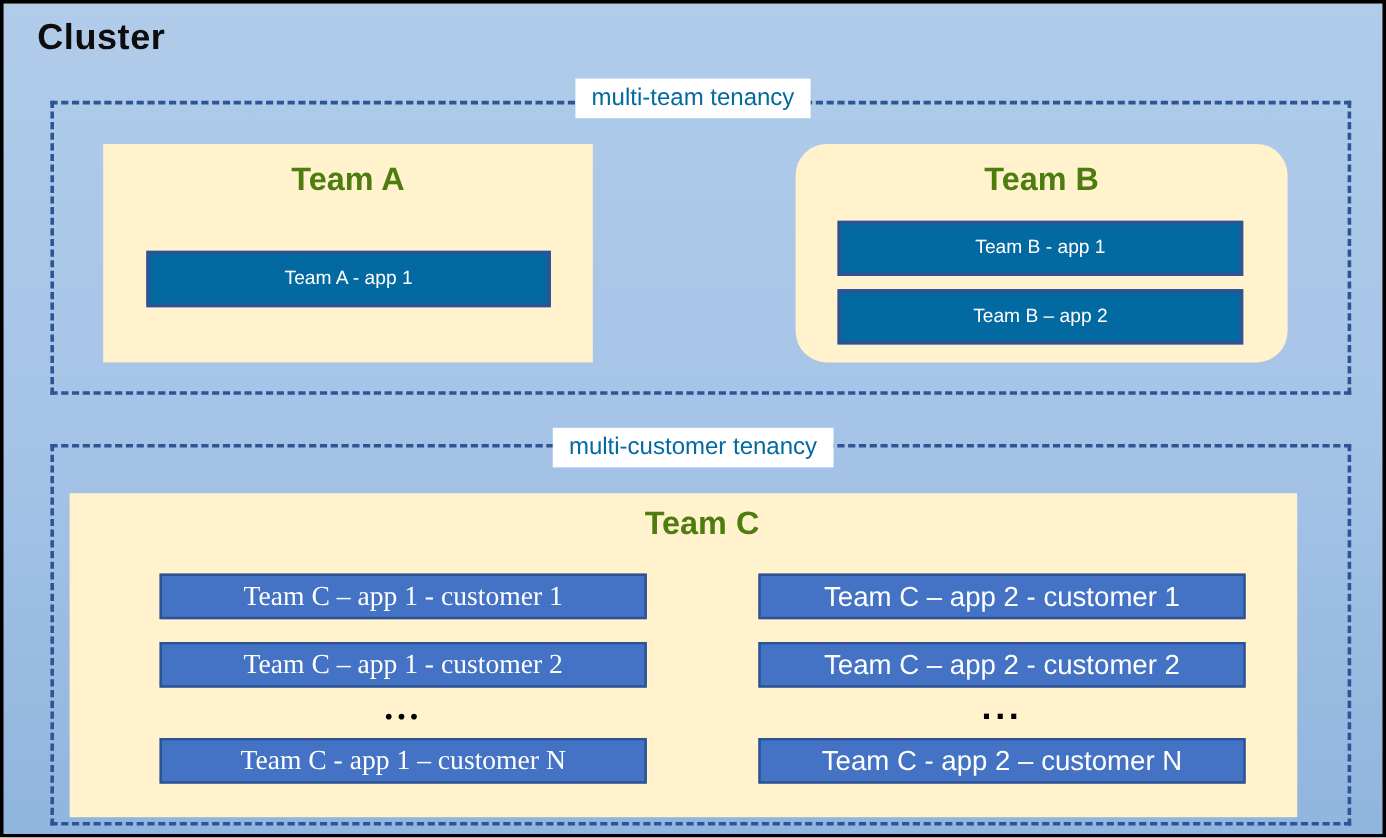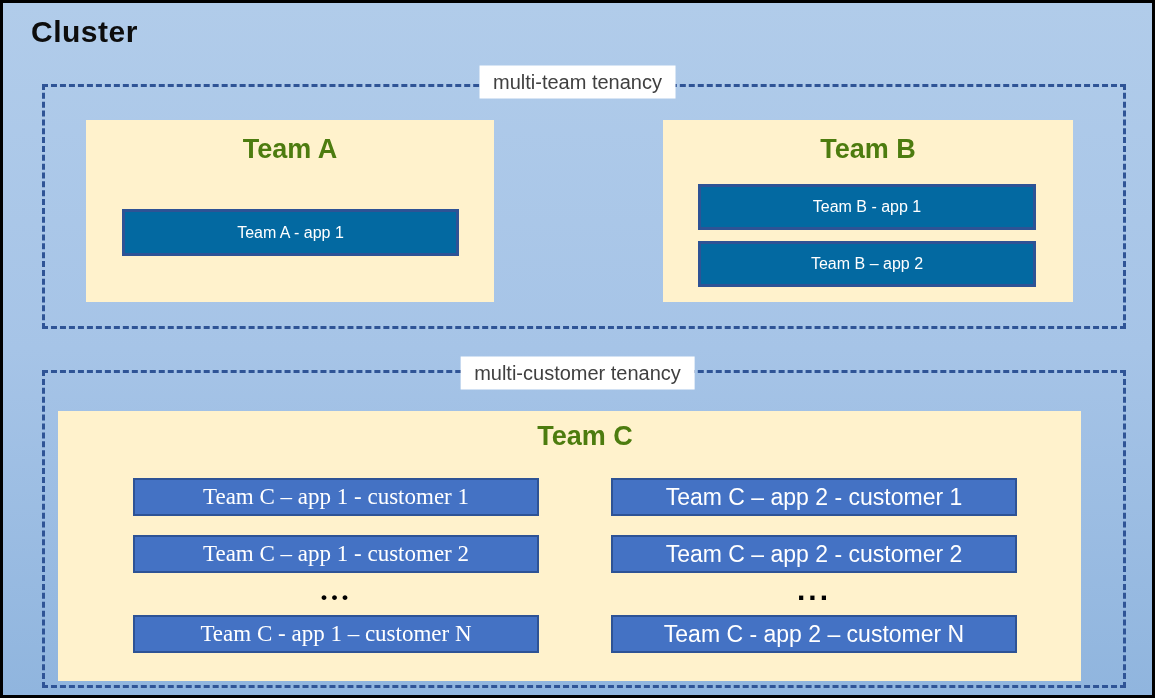--- a/index.html
+++ b/index.html
@@ -28,32 +28,32 @@
   }
   .tenancy-box.t1 { left: 39px; top: 81px;  width: 1084px; height: 245px; }
   .tenancy-box.t2 { left: 39px; top: 367px; width: 1084px; height: 318px; }
   .tenancy-label {
     position: absolute;
     left: 50%;
     transform: translate(-50%, -50%);
     background: #ffffff;
     padding: 5px 14px;
     font-size: 20px;
-    color: #404040;
+    color: #0369a1;
     white-space: nowrap;
     z-index: 2;
   }
   .tenancy-label.l1 { top: 79px; }
   .tenancy-label.l2 { top: 370px; }
   .team-box {
     position: absolute;
     background: #FFF2CC;
   }
   .team-box.ta { left: 83px;  top: 117px; width: 408px;  height: 182px; }
-  .team-box.tb { left: 660px; top: 117px; width: 410px;  height: 182px; }
+  .team-box.tb { left: 660px; top: 117px; width: 410px;  height: 182px; border-radius: 26px; }
   .team-box.tc { left: 55px;  top: 408px; width: 1023px; height: 270px; }
   .team-title {
     position: absolute;
     width: 100%;
     text-align: center;
     font-weight: bold;
     font-size: 27px;
     color: #4d7c0f;
   }
   .team-box.ta .team-title, .team-box.tb .team-title { top: 14px; }
@@ -79,21 +79,21 @@
     color: #ffffff;
     display: flex;
     align-items: center;
     justify-content: center;
     font-size: 23px;
     width: 406px;
     height: 38px;
     white-space: nowrap;
   }
   .col1 { left: 75px; font-family: Liberation Serif, serif; }
-  .col2 { left: 553px; }
+  .col2 { left: 574px; }
   .r1 { top: 67px; }
   .r2 { top: 124px; }
   .rN { top: 204px; }
   .c-dots {
     position: absolute;
     width: 406px;
     top: 164px;
     text-align: center;
     font-weight: bold;
     font-size: 30px;

